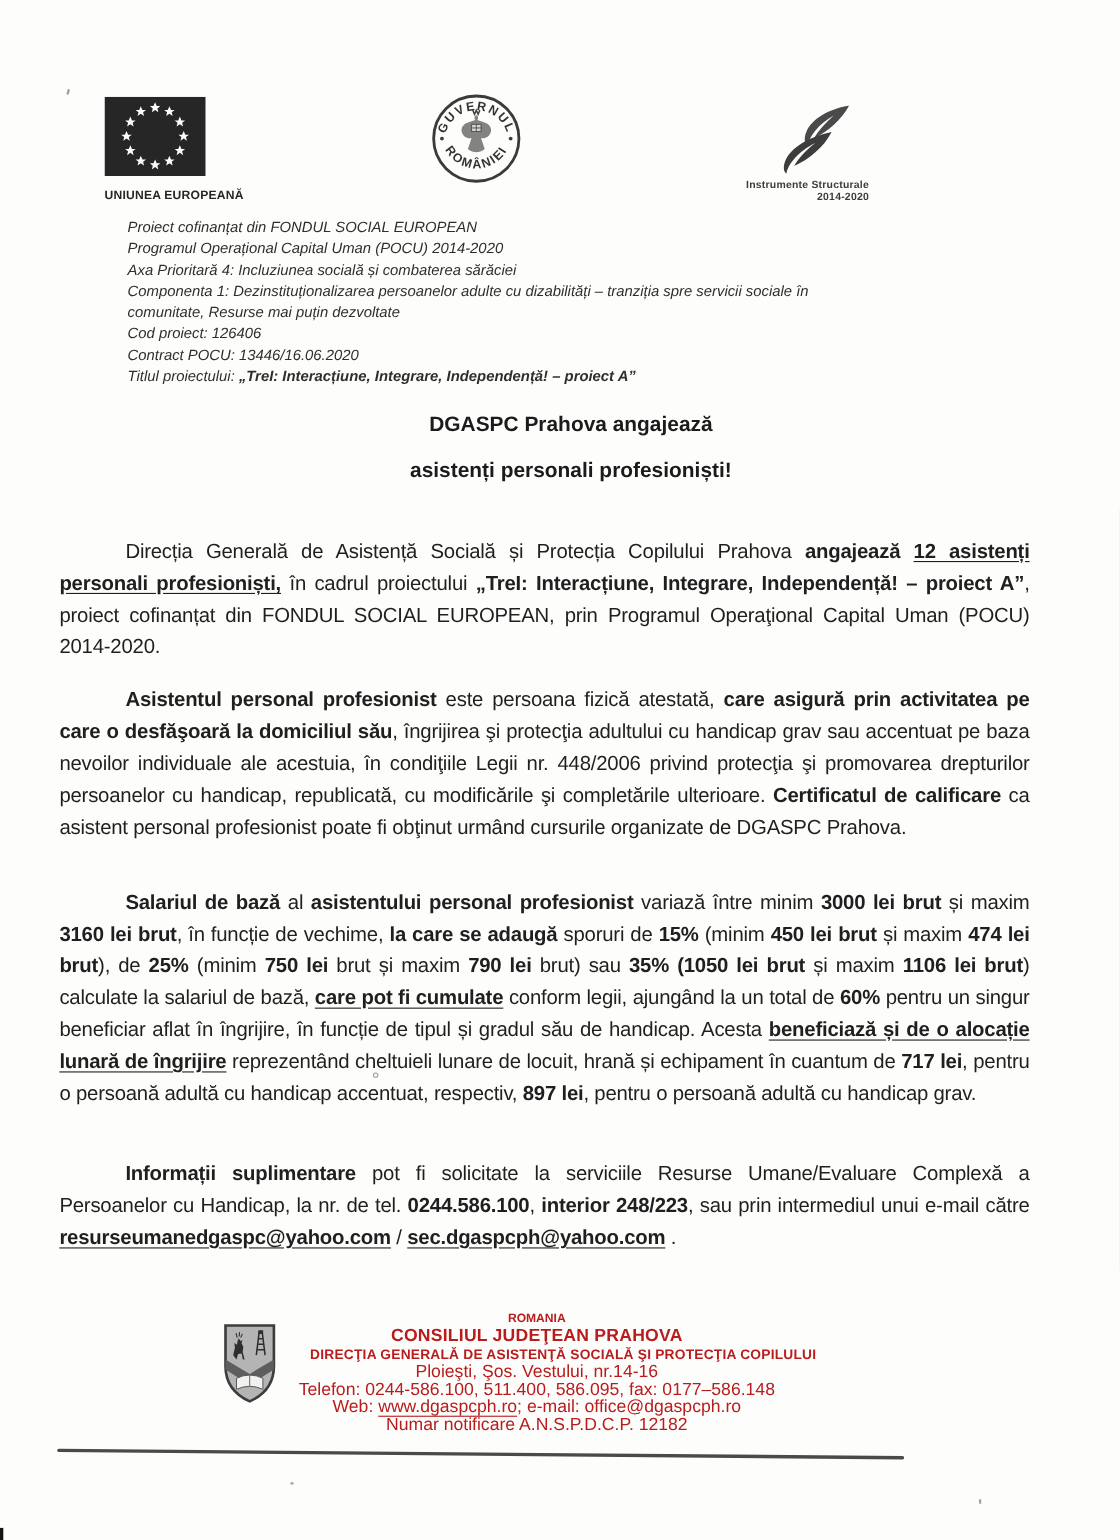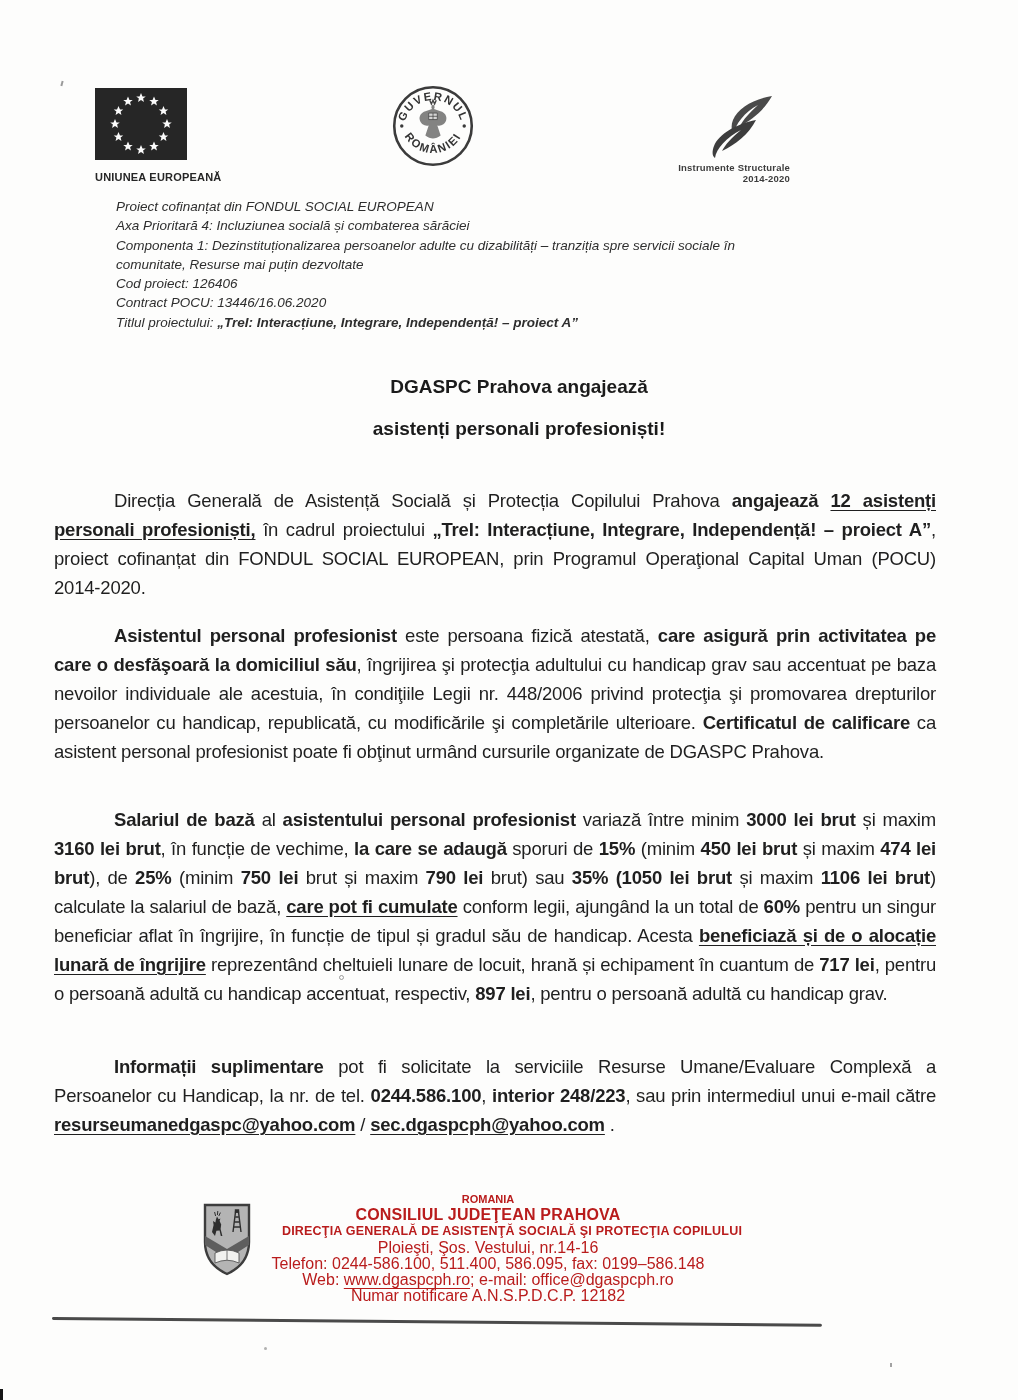--- a/index.html
+++ b/index.html
@@ -115,20 +115,21 @@
         <path d="M78,0 C60,3 44,12 39,24 C37,29 37,34 40,38 C41,28 51,16 64,9 C56,16 49,24 46,30 C58,24 71,13 78,0 Z" fill="#4a4a4a"></path>
         <path d="M62,24 C42,28 25,38 20,50 C18,55 18,60 21,62 C22,53 33,41 47,34 C38,41 31,49 28,55 C41,49 55,38 62,24 Z" fill="#3d3d3d"></path>
       </svg>
     </span>
     <div class="instr-caption">Instrumente Structurale</div>
     <div class="instr-caption">2014-2020</div>
   </div>
 
   <section class="project-info">
     <div><span class="run-n">Proiect cofinanțat din FONDUL SOCIAL EUROPEAN</span></div>
+    <div><span class="run-n">Programul Operațional Capital Uman (POCU) 2014-2020</span></div>
     <div><span class="run-n">Axa Prioritară 4: Incluziunea socială și combaterea sărăciei</span></div>
     <div><span class="run-n">Componenta 1: Dezinstituționalizarea persoanelor adulte cu dizabilități – tranziția spre servicii sociale în comunitate, Resurse mai puțin dezvoltate</span></div>
     <div><span class="run-n">Cod proiect: 126406</span></div>
     <div><span class="run-n">Contract POCU: 13446/16.06.2020</span></div>
     <div><span class="run-n">Titlul proiectului: </span><span class="run-b">„TreI: Interacțiune, Integrare, Independență! – proiect A”</span></div>
   </section>
 
   <h1 class="doc-title title-1">DGASPC Prahova angajează</h1>
   <h1 class="doc-title title-2">asistenți personali profesioniști!</h1>
 
@@ -158,21 +159,21 @@
         <path d="M25,47.5 L25,58" stroke="#565656" stroke-width="0.8"></path>
       </g>
     </svg>
   </span>
 
   <footer class="footer-block">
     <div class="f1"><span class="run-b">ROMANIA</span></div>
     <div class="f2"><span class="run-b">CONSILIUL JUDEŢEAN PRAHOVA</span></div>
     <div class="f3"><span class="run-b">DIRECŢIA GENERALĂ DE ASISTENŢĂ SOCIALĂ ŞI PROTECŢIA COPILULUI</span></div>
     <div class="f4"><span class="run-n">Ploieşti, Şos. Vestului, nr.14-16</span></div>
-    <div class="f5"><span class="run-n">Telefon: 0244-586.100, 511.400, 586.095, fax: 0199–586.148</span></div>
+    <div class="f5"><span class="run-n">Telefon: 0244-586.100, 511.400, 586.095, fax: 0177–586.148</span></div>
     <div class="f6"><span class="run-n">Web: </span><span class="run-u">www.dgaspcph.ro</span><span class="run-n">; e-mail: office@dgaspcph.ro</span></div>
     <div class="f7"><span class="run-n">Numar notificare A.N.S.P.D.C.P. 12182</span></div>
   </footer>
 
   <div class="footer-rule"></div>
 
   <div class="speck spk1"></div>
   <div class="speck spk2"></div>
   <div class="speck spk3"></div>
   <div class="speck spk4"></div>

